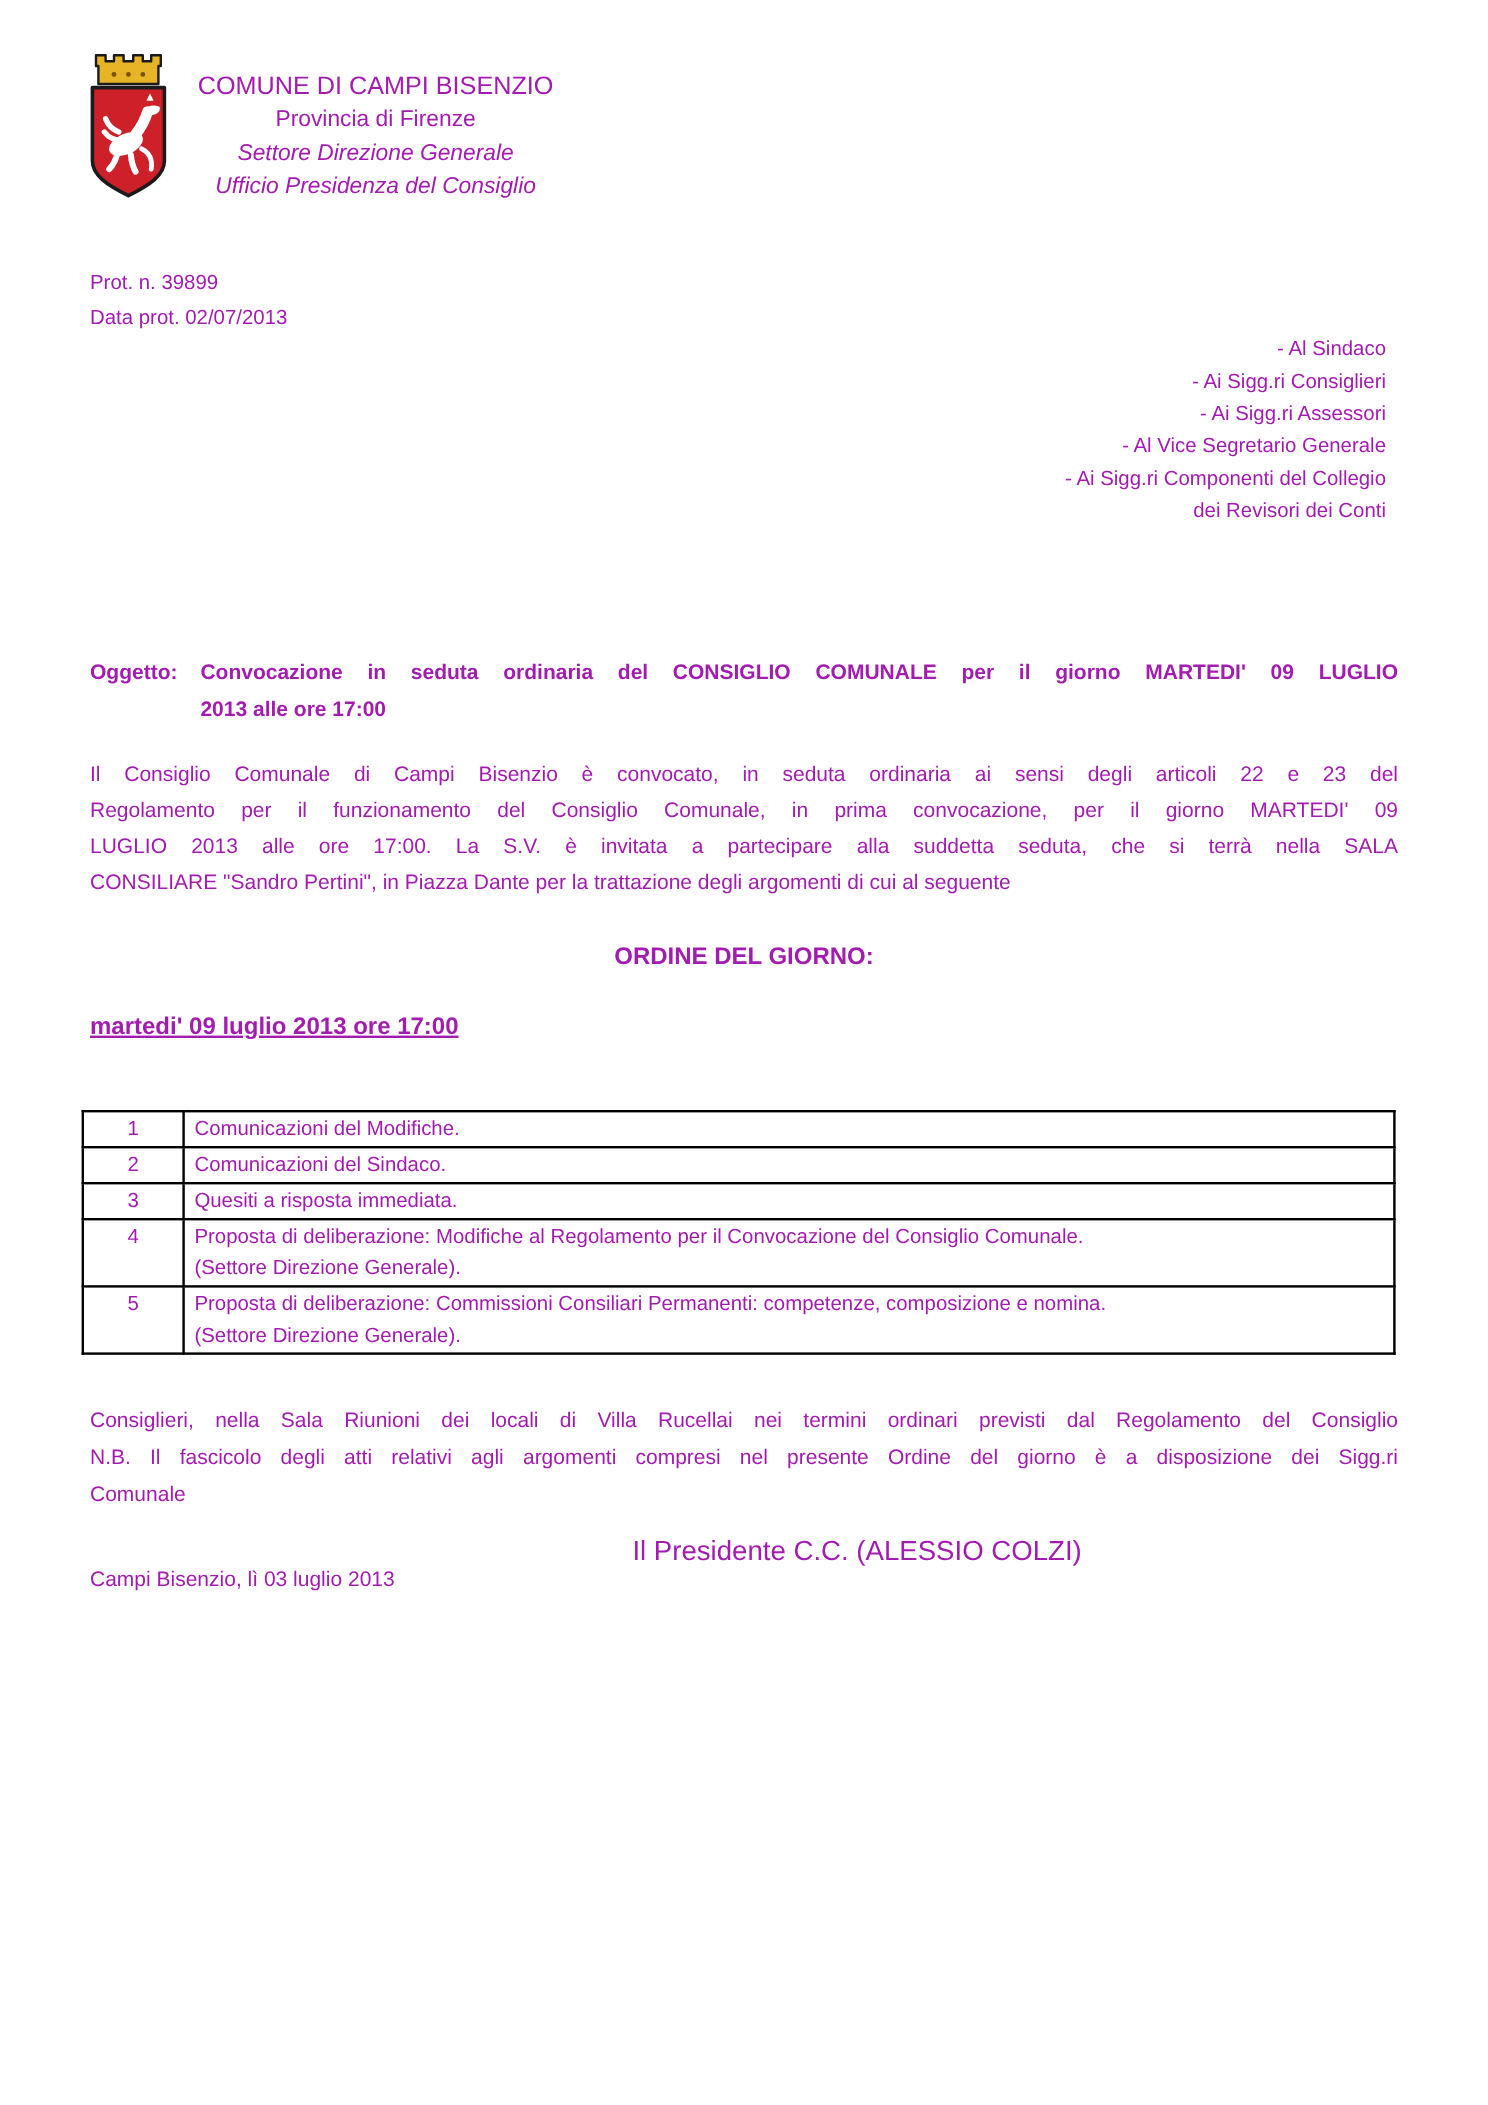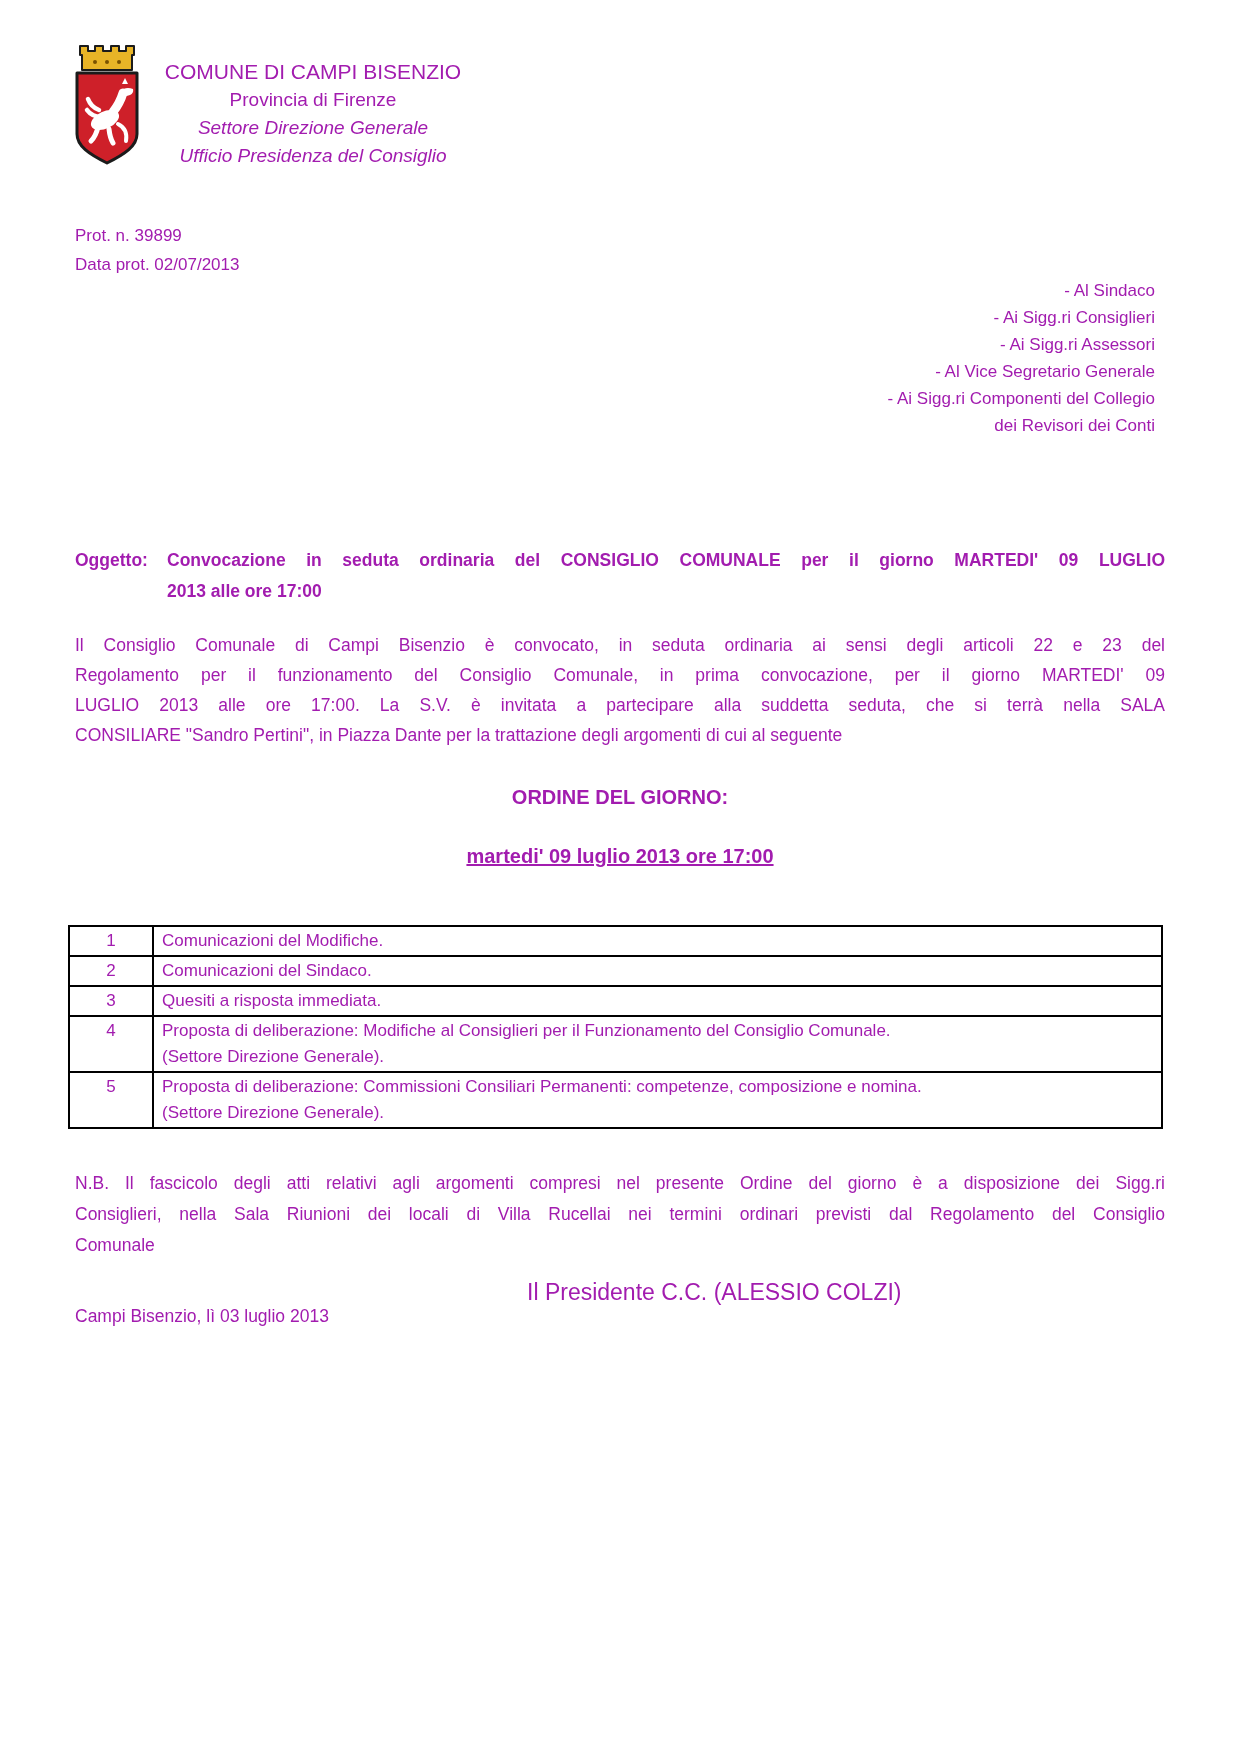--- a/index.html
+++ b/index.html
@@ -32,21 +32,21 @@
   .subject .label { position: absolute; left: 0; top: 0; }
   .subject .content { padding-left: 92px; }
   .just      { text-align: justify; text-align-last: justify; }
   .just-last { text-align: left; }
 
   
   .body-par { position: absolute; left: 75px; top: 630px; width: 1090px; font-size: 17.5px; line-height: 30px; }
 
   
   .agenda-heading { position: absolute; left: 75px; top: 786px; width: 1090px; text-align: center; font-weight: bold; font-size: 20px; }
-  .agenda-date    { position: absolute; left: 75px; top: 845px; width: 1090px; text-align: center; font-weight: bold; font-size: 20px; text-decoration: underline; }
+  .agenda-date    { position: absolute; left: 75px; top: 845px; width: 1090px; font-weight: bold; font-size: 20px; text-decoration: underline; }
 
   
   .agenda-table { position: absolute; left: 68px; top: 925px; width: 1095px; border-collapse: collapse; table-layout: fixed; }
   .agenda-table td { border: 2px solid #000; font-size: 17px; line-height: 26px; padding: 1px 8px; vertical-align: top; }
   .agenda-table td.num { width: 78px; text-align: center; padding: 1px 2px; }
 
   
   .nb { position: absolute; left: 75px; top: 1168px; width: 1090px; font-size: 17.5px; line-height: 31px; }
 
   
@@ -136,36 +136,36 @@
       </tr>
       <tr>
         <td class="num">3</td>
         <td>
             <div>Quesiti a risposta immediata.</div>
           </td>
       </tr>
       <tr>
         <td class="num">4</td>
         <td>
-          <div>Proposta di deliberazione: Modifiche al Consiglieri per il Funzionamento del Consiglio Comunale.</div>
+          <div>Proposta di deliberazione: Modifiche al Regolamento per il Convocazione del Consiglio Comunale.</div>
           <div>(Settore Direzione Generale).</div>
         </td>
       </tr>
       <tr>
         <td class="num">5</td>
         <td>
           <div>Proposta di deliberazione: Commissioni Consiliari Permanenti: competenze, composizione e nomina.</div>
           <div>(Settore Direzione Generale).</div>
         </td>
       </tr>
     </tbody>
   </table>
 
   <div class="nb">
+    <div class="just">Consiglieri, nella Sala Riunioni dei locali di Villa Rucellai nei termini ordinari previsti dal Regolamento del Consiglio</div>
     <div class="just">N.B. Il fascicolo degli atti relativi agli argomenti compresi nel presente Ordine del giorno è a disposizione dei Sigg.ri</div>
-    <div class="just">Consiglieri, nella Sala Riunioni dei locali di Villa Rucellai nei termini ordinari previsti dal Regolamento del Consiglio</div>
     <div class="just-last">Comunale</div>
   </div>
 
   <div class="place-date">Campi Bisenzio, lì 03 luglio 2013</div>
   <div class="signature">Il Presidente C.C. (ALESSIO COLZI)</div>
 
 </div>
 
 </body></html>

